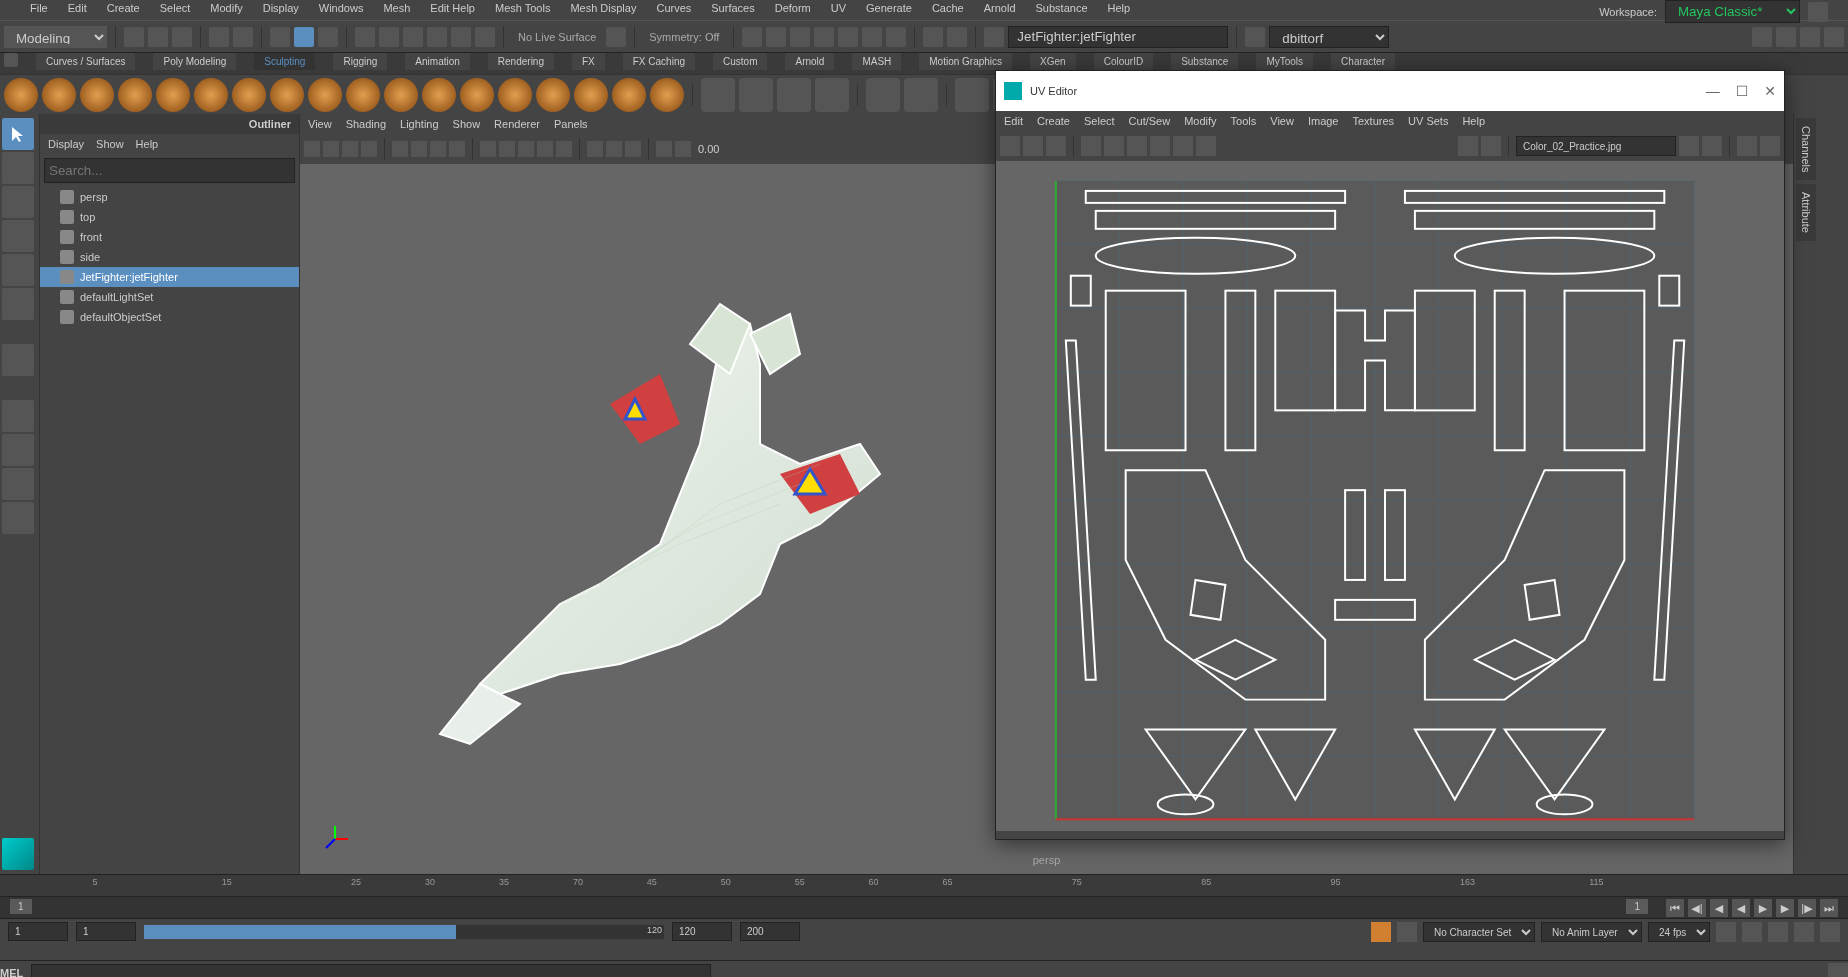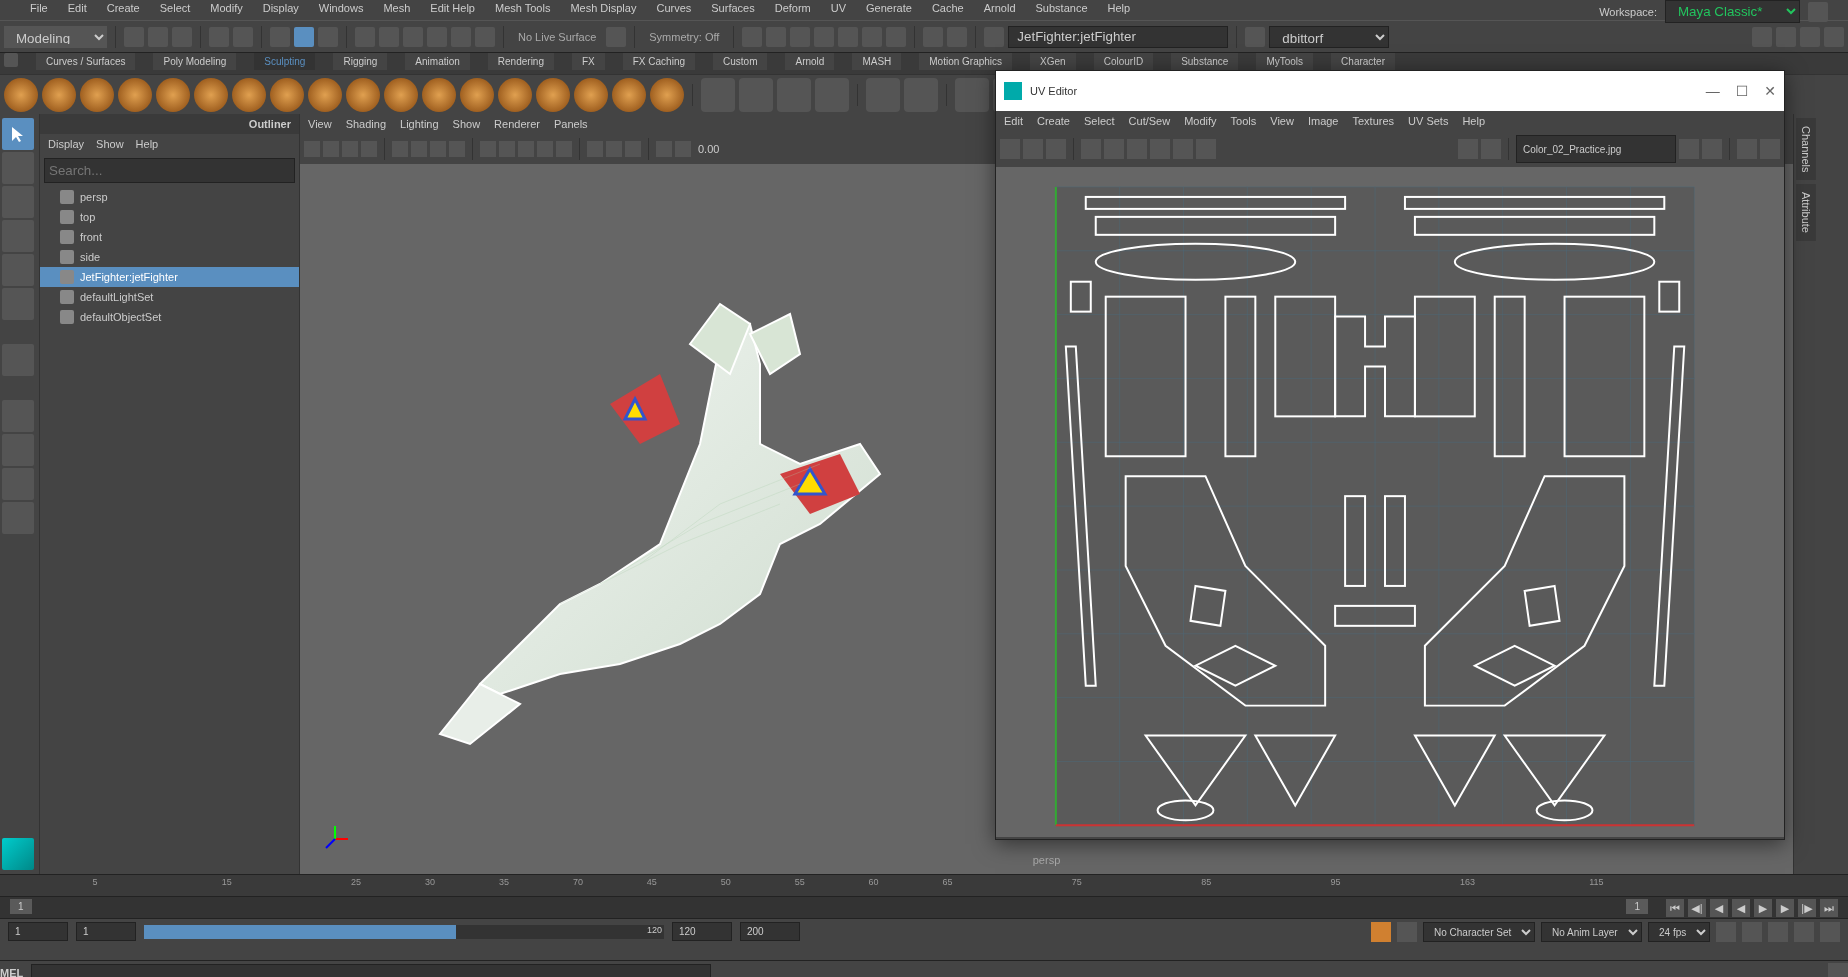--- a/index.html
+++ b/index.html
@@ -56,21 +56,21 @@
 .uv-titlebar { background: #fff; color: #333; height: 40px; display: flex; align-items: center; padding: 0 8px; }
 .uv-title-icon { width: 18px; height: 18px; background: #0aa; margin-right: 8px; }
 .uv-titlebar-btns { margin-left: auto; display: flex; gap: 16px; }
 .uv-win-btn { cursor: pointer; color: #666; font-size: 14px; }
 .uv-menus { background: #444; padding: 4px 8px; display: flex; gap: 14px; }
 .uv-toolbar { background: #444; padding: 4px; display: flex; gap: 3px; align-items: center; }
 .uv-icon { width: 20px; height: 20px; background: #555; cursor: pointer; }
 .uv-canvas { flex: 1; background: #666; position: relative; height: 670px; }
 .uv-grid { position: absolute; inset: 0; }
 .uv-status { background: #444; padding: 4px 8px; text-align: right; color: #aaa; font-size: 10px; }
-.uv-texfield { background: #333; color: #ccc; border: 1px solid #222; padding: 2px 6px; width: 160px; height: 28px; font-size: 10px; }
+.uv-texfield { background: #333; color: #ccc; border: 1px solid #222; padding: 2px 6px; width: 160px; height: 20px; font-size: 10px; }
 
 .right-dock { width: 55px; background: #444; border-left: 1px solid #333; }
 .rd-tab { writing-mode: vertical-rl; padding: 8px 4px; background: #3a3a3a; margin: 4px 2px; cursor: pointer; }
 
 .timeline-area { background: #444; }
 .timeline-ruler { height: 22px; background: #3a3a3a; display: flex; align-items: center; position: relative; border-top: 1px solid #222; padding: 0 50px; }
 .ruler-tick { position: absolute; top: 2px; font-size: 9px; color: #999; }
 .timeline-track { height: 22px; background: #333; position: relative; border-top: 1px solid #222; }
 .tl-frame { position: absolute; left: 10px; top: 2px; background: #5a5a5a; color: #ccc; padding: 2px 8px; font-size: 10px; }
 .play-controls { position: absolute; right: 10px; top: 2px; display: flex; gap: 4px; }

